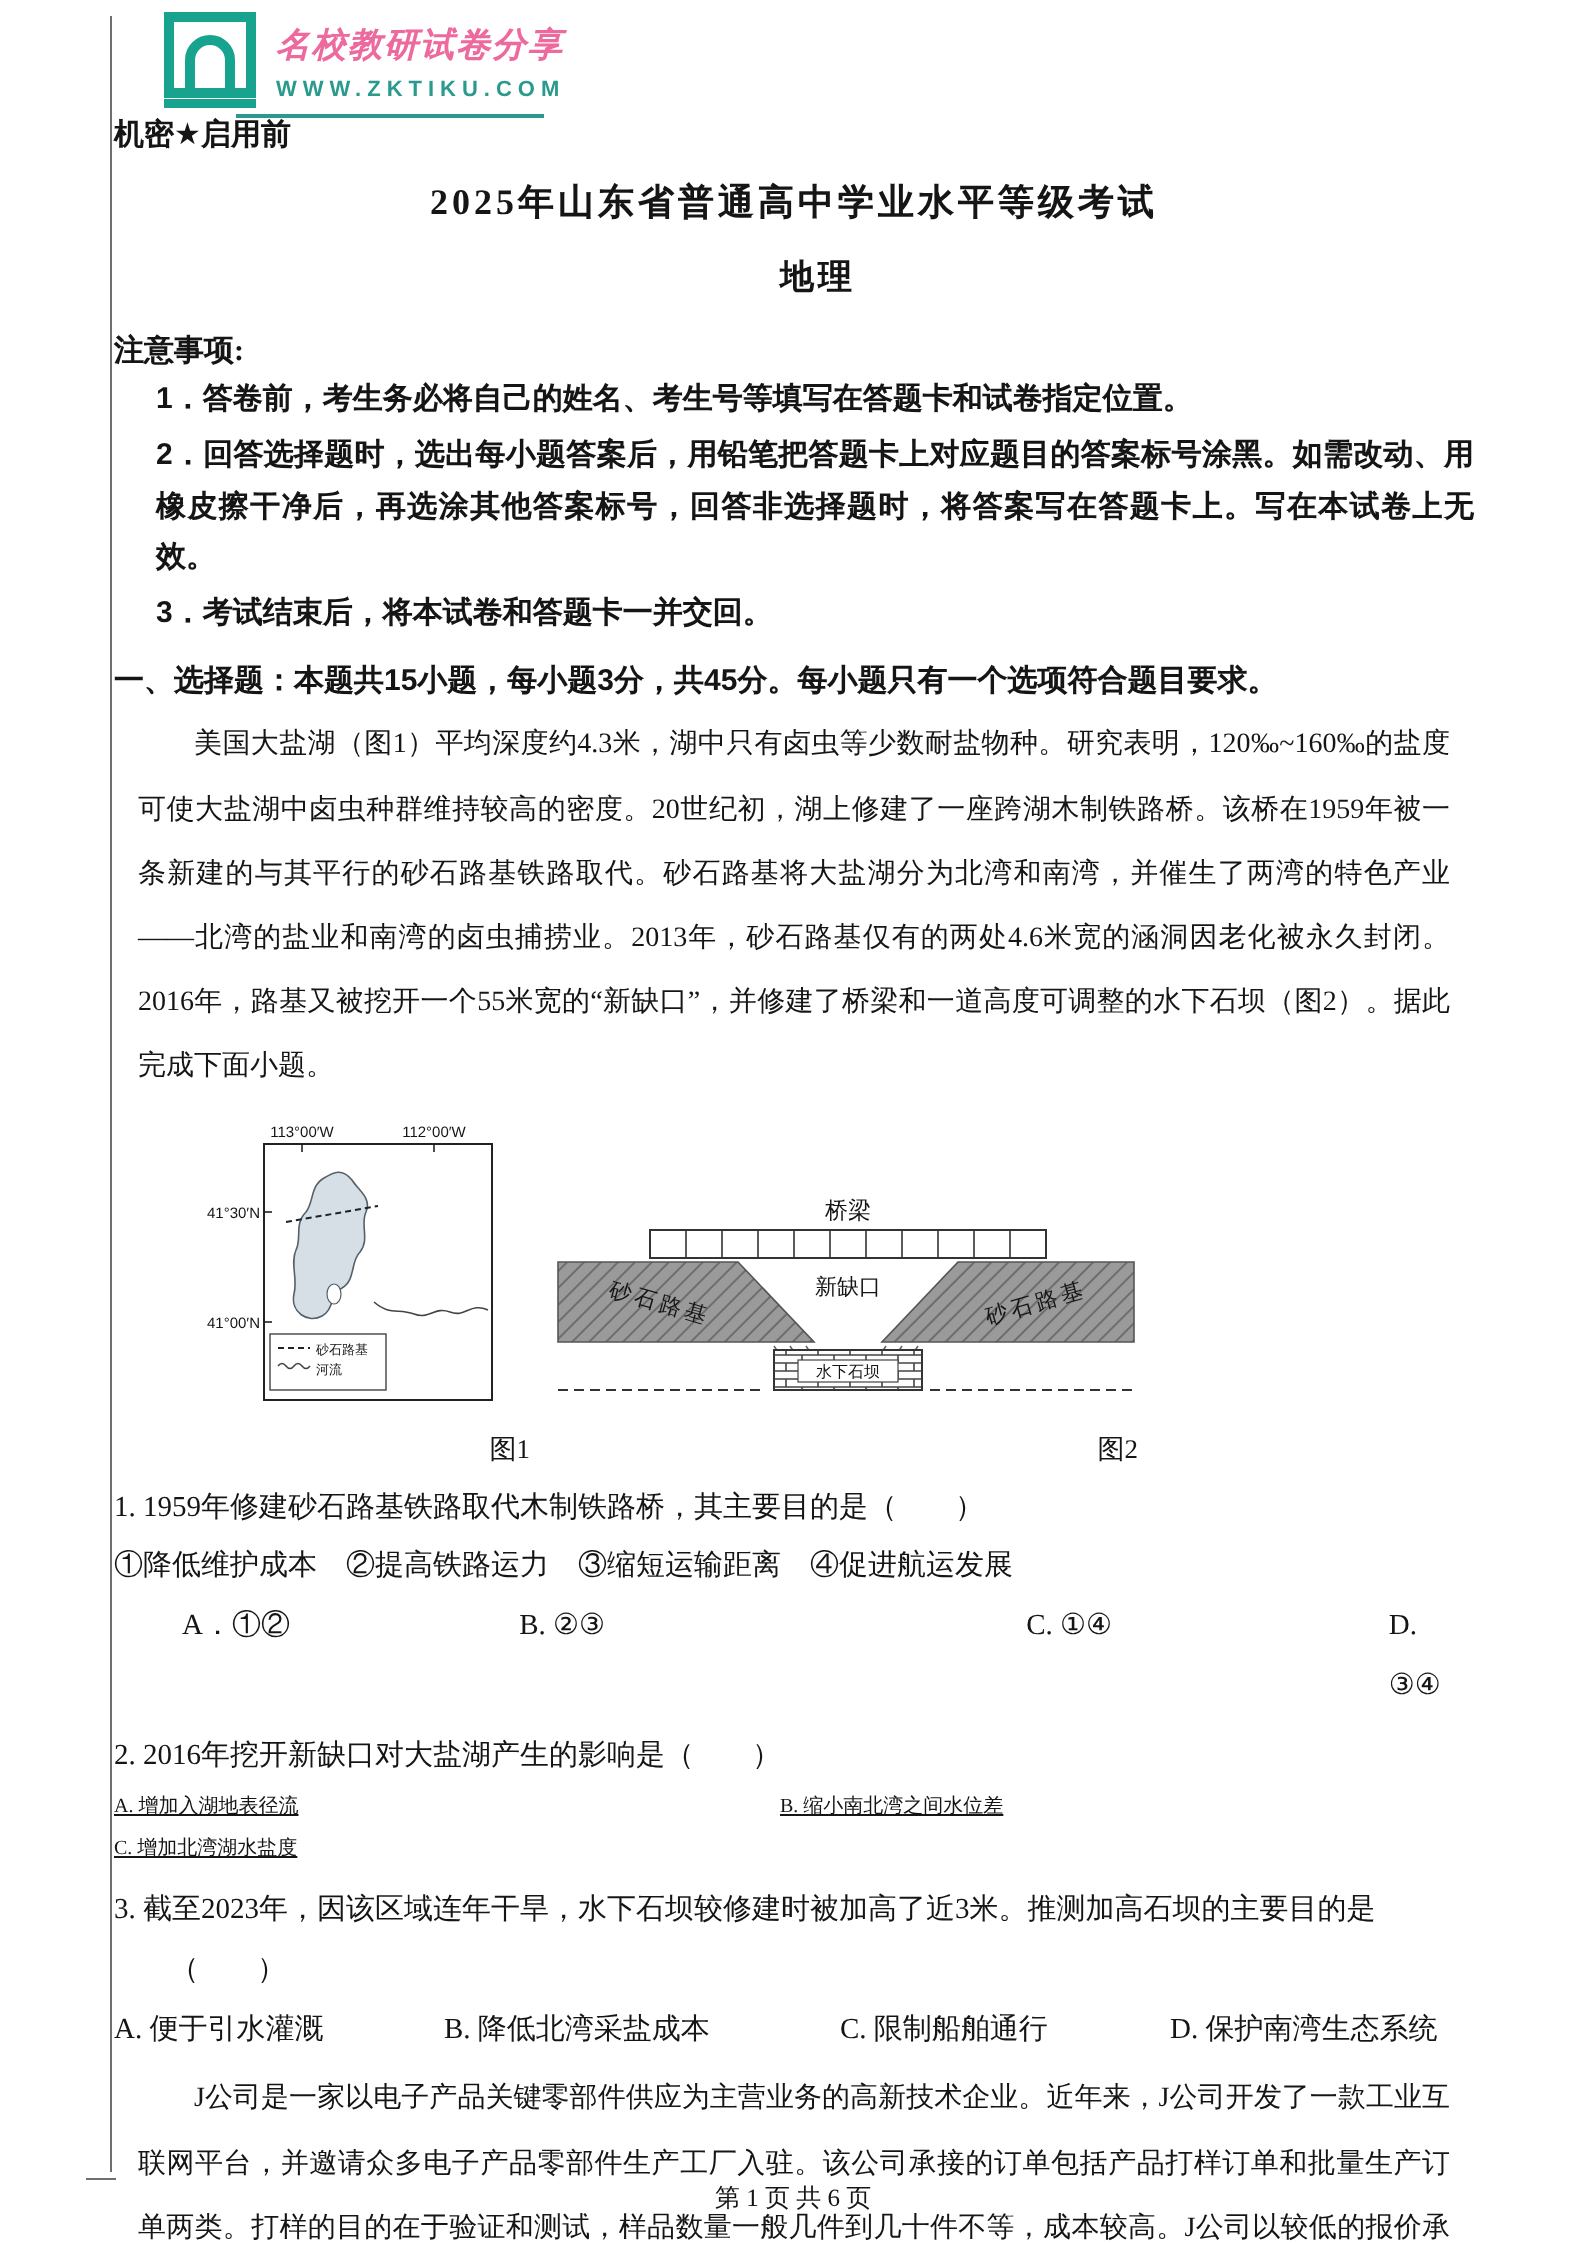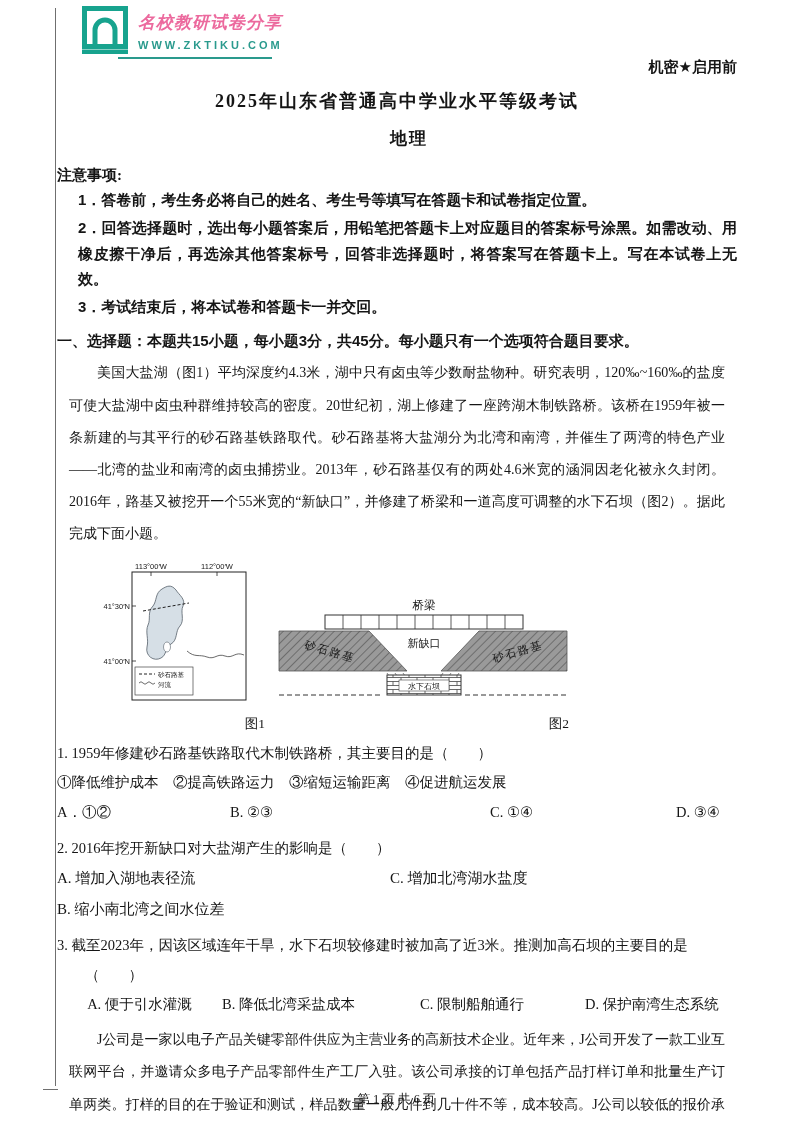--- a/index.html
+++ b/index.html
@@ -15,21 +15,21 @@
   .logo { position:absolute; left:62px; top:6px; display:flex; gap:10px; align-items:flex-start;padding-left:20px; }
   .logo-text { display:flex; flex-direction:column; padding-top:5px; }
   .logo-title { color:#ec6a9e; font-size:17px; font-weight:bold; font-style:italic; letter-spacing:1px;
                 font-family:"Liberation Serif",serif; }
   .logo-url   { color:#2a9a8d; font-size:11px; font-weight:bold; letter-spacing:3px; margin-top:5px;
                 font-family:"Liberation Sans","DejaVu Sans",sans-serif; }
   .logo-underline { position:absolute; left:118px; top:57px; width:154px; height:2px; background:#2a9a8d; }
 
   .content { position:absolute; left:57px; top:58px; width:680px; }
 
-  .confidential { font-family:"Liberation Sans","DejaVu Sans",sans-serif; font-weight:bold; font-size:15px;text-align:right; }
+  .confidential { font-family:"Liberation Sans","DejaVu Sans",sans-serif; font-weight:bold; font-size:15px; }
 
   .exam-title { margin:12px 0 0; text-align:center; font-size:18px; font-weight:bold; letter-spacing:2px; }
   .subject    { margin:14px 0 0; text-align:center; font-size:17px; font-weight:bold; letter-spacing:2px;padding-left:24px; }
 
   .notice-heading { margin-top:16px; font-family:Liberation Serif, serif;
                     font-weight:bold; font-size:15px; }
   .notice-item { margin:2px 0 0; font-family:"Liberation Sans","DejaVu Sans",sans-serif;
                  font-weight:bold; font-size:15px; line-height:1.72; text-align:justify;padding-left:21px; }
 
   .section-heading { margin:8px 0 0; font-family:"Liberation Sans","DejaVu Sans",sans-serif;
@@ -44,23 +44,23 @@
   .fig figcaption { font-size:13.5px; margin-top:2px; }
   .fig1 figcaption { transform:translateX(14px); }
   svg text { font-family:"Liberation Sans","DejaVu Sans",sans-serif; fill:#151515; }
 
   
   .qblock { margin-top:6px; }
   .qstem  { margin:0; font-size:14.5px; line-height:2.05; }
   .qindent{ margin-left:28px; }
   .qsub   { margin:0; font-size:14.5px; line-height:2.05; }
   .qchoices { display:flex; font-size:14.5px; line-height:2.05; }
-  .w1a { width:173px; } .w1b { width:260px; } .w1c { width:186px; }
-  .w3a { width:165px;text-align:center; } .w3b { width:198px; } .w3c { width:165px; }
-  .qgrid { display:grid; grid-template-columns:333px 1fr; font-size:15px; line-height:2.05; }
+  .w1a { width:173px;margin-left:34px; } .w1b { width:260px; } .w1c { width:186px; }
+  .w3a { width:165px; } .w3b { width:198px; } .w3c { width:165px; }
+  .qgrid { display:grid; grid-template-columns:333px 1fr; font-size:10px; line-height:2.05;text-decoration:underline; }
 
   .footer { position:absolute; bottom:14px; left:0; width:100%; text-align:center; font-size:12.5px; }
 </style>
 </head>
 <body>
 
 <div class="page">
   <div class="left-rule"></div>
   <div class="left-rule-foot"></div>
 
@@ -171,22 +171,22 @@
         <span class="w1b">B. ②③</span>
         <span class="w1c">C. ①④</span>
         <span>D. ③④</span>
       </div>
     </section>
 
     <section class="qblock">
       <p class="qstem">2. 2016年挖开新缺口对大盐湖产生的影响是（　　）</p>
       <div class="qgrid">
         <span>A. 增加入湖地表径流</span>
+        <span>B. 缩小南北湾之间水位差</span>
         <span>C. 增加北湾湖水盐度</span>
-        <span>B. 缩小南北湾之间水位差</span>
       </div>
     </section>
 
     <section class="qblock">
       <p class="qstem">3. 截至2023年，因该区域连年干旱，水下石坝较修建时被加高了近3米。推测加高石坝的主要目的是</p>
       <p class="qstem qindent">（　　）</p>
       <div class="qchoices">
         <span class="w3a">A. 便于引水灌溉</span>
         <span class="w3b">B. 降低北湾采盐成本</span>
         <span class="w3c">C. 限制船舶通行</span>

